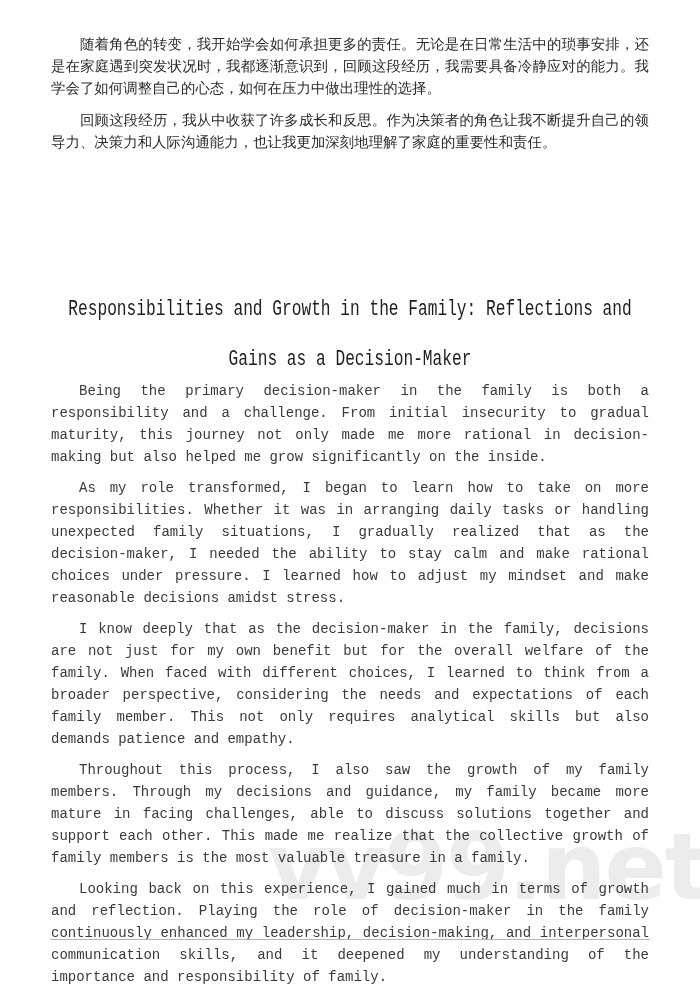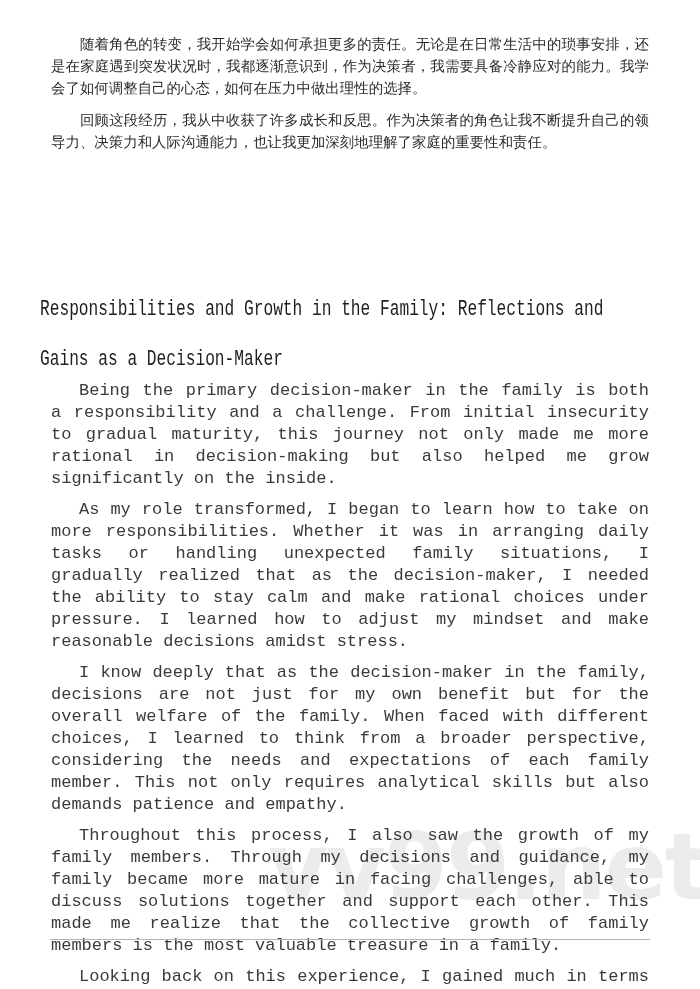--- a/index.html
+++ b/index.html
@@ -16,52 +16,53 @@
   }
   .zh-p {
     margin: 0 0 10px 0;
     font-family: "DejaVu Serif", serif;
     font-size: 14.4px; line-height: 22px;
     color: #2b2b2b; text-indent: 29px; text-align: justify;
     letter-spacing: 0.05px;
   }
   .title {
     position: absolute; left: 40px; top: 298px; width: 620px; z-index: 1;
+    text-align: center;
     font-family: "Liberation Mono", monospace;
     font-size: 16.2px; line-height: 37px; color: #1e1e1e;
   }
   .title span { display: inline-block; transform: scaleY(1.35); transform-origin: center; }
   .en-section {
     position: absolute; left: 51px; top: 380px; width: 598px; z-index: 1;
   }
   .en-p {
     margin: 0 0 9px 0;
     font-family: "Liberation Mono", monospace;
-    font-size: 17px; line-height: 22px;
+    font-size: 14px; line-height: 22px;
     color: #3a3a3a; text-indent: 28px; text-align: justify;
   }
   .footer-rule {
     position: absolute; left: 50px; top: 939px; width: 600px; height: 0;
     border-top: 1.5px solid #b4b4b4; z-index: 1;
   }
   .footer-url {
     position: absolute; right: 52px; top: 988px; z-index: 1;
     font-family: "Liberation Serif", serif; font-style: italic;
     font-size: 11px; color: #6a6a6a; letter-spacing: 0.3px;
   }
 </style>
 </head>
 <body>
 
 <div class="page">
 
   <div class="watermark">vv99.net</div>
 
   <div class="zh-section">
-    <p class="zh-p">随着角色的转变，我开始学会如何承担更多的责任。无论是在日常生活中的琐事安排，还是在家庭遇到突发状况时，我都逐渐意识到，作为决策者，我需要具备冷静应对的能力。我学会了如何调整自己的心态，如何在压力中做出理性的选择。</p>
+    <p class="zh-p">随着角色的转变，我开始学会如何承担更多的责任。无论是在日常生活中的琐事安排，还是在家庭遇到突发状况时，我都逐渐意识到，回顾这段经历，我需要具备冷静应对的能力。我学会了如何调整自己的心态，如何在压力中做出理性的选择。</p>
     <p class="zh-p">回顾这段经历，我从中收获了许多成长和反思。作为决策者的角色让我不断提升自己的领导力、决策力和人际沟通能力，也让我更加深刻地理解了家庭的重要性和责任。</p>
   </div>
 
   <h1 class="title" style="margin:0;font-weight:normal;">
     <span>Responsibilities and Growth in the Family: Reflections and Gains as a Decision-Maker</span>
   </h1>
 
   <div class="en-section">
     <p class="en-p">Being the primary decision-maker in the family is both a responsibility and a challenge. From initial insecurity to gradual maturity, this journey not only made me more rational in decision-making but also helped me grow significantly on the inside.</p>
     <p class="en-p">As my role transformed, I began to learn how to take on more responsibilities. Whether it was in arranging daily tasks or handling unexpected family situations, I gradually realized that as the decision-maker, I needed the ability to stay calm and make rational choices under pressure. I learned how to adjust my mindset and make reasonable decisions amidst stress.</p>

